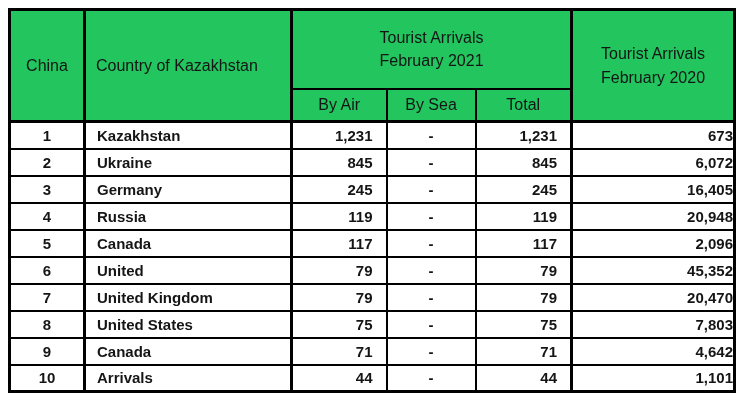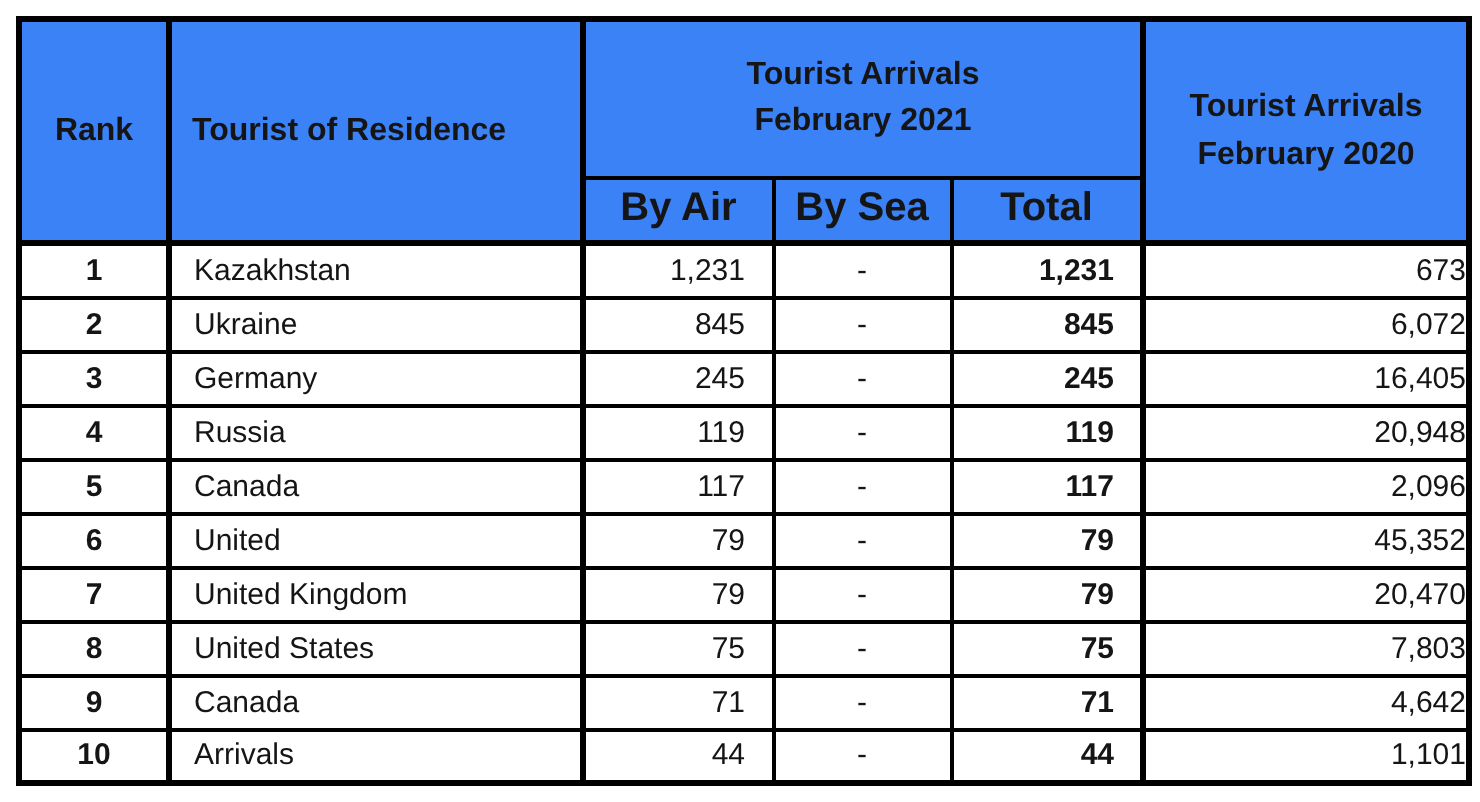--- a/index.html
+++ b/index.html
@@ -28,43 +28,44 @@
   
   col.w-rank    { width: 75px; }
   col.w-country { width: 207px; }
   col.w-air     { width: 95px; }
   col.w-sea     { width: 89px; }
   col.w-total   { width: 96px; }
   col.w-2020    { width: 163px; }
 
   
   thead th {
-    background: #3b82f6;
-    font-weight: bold;
+    background: #22c55e;
+    font-weight: normal;
     font-size: 16px;
     text-align: center;
     vertical-align: middle;
   }
   thead tr.main-head { height: 79px; }
   thead tr.sub-head  { height: 33px; }
-  thead tr.sub-head th { font-size: 20px; }
+  thead tr.sub-head th { font-size: 16px; }
 
   .rank-col    { }
   .country-col { text-align: left; padding-left: 10px; border-left-width: 3px; border-right-width: 3px; }
   .group-2021  { border-left-width: 3px; border-right-width: 3px; white-space: pre-line; line-height: 1.45; }
   .col-2020    { border-left-width: 3px; white-space: pre-line; line-height: 1.45; }
   .air-col     { border-left-width: 3px; }
   .total-col   { border-right-width: 3px; }
 
   
   tbody tr { height: 27px; }
   tbody td {
     background: #ffffff;
     font-size: 15px;
     vertical-align: middle;
+    font-weight: bold;
   }
   tbody tr:first-child td { border-top-width: 3px; } 
 
   td.c-rank    { text-align: center; font-weight: bold; }
   td.c-country { text-align: left; padding-left: 11px; border-left-width: 3px; border-right-width: 3px; }
   td.c-air     { text-align: right; padding-right: 13px; }
   td.c-sea     { text-align: center; }
   td.c-total   { text-align: right; padding-right: 13px; font-weight: bold; border-right-width: 3px; }
   td.c-2020    { text-align: right; }
 </style>
@@ -76,22 +77,22 @@
     <colgroup>
       <col class="w-rank">
       <col class="w-country">
       <col class="w-air">
       <col class="w-sea">
       <col class="w-total">
       <col class="w-2020">
     </colgroup>
     <thead>
       <tr class="main-head">
-        <th rowspan="2" class="rank-col">Rank</th>
-        <th rowspan="2" class="country-col">Tourist of Residence</th>
+        <th rowspan="2" class="rank-col">China</th>
+        <th rowspan="2" class="country-col">Country of Kazakhstan</th>
         <th colspan="3" class="group-2021">Tourist Arrivals
 February 2021</th>
         <th rowspan="2" class="col-2020">Tourist Arrivals
 February 2020</th>
       </tr>
       <tr class="sub-head">
         <th class="air-col">By Air</th>
         <th class="sea-col">By Sea</th>
         <th class="total-col">Total</th>
       </tr>

